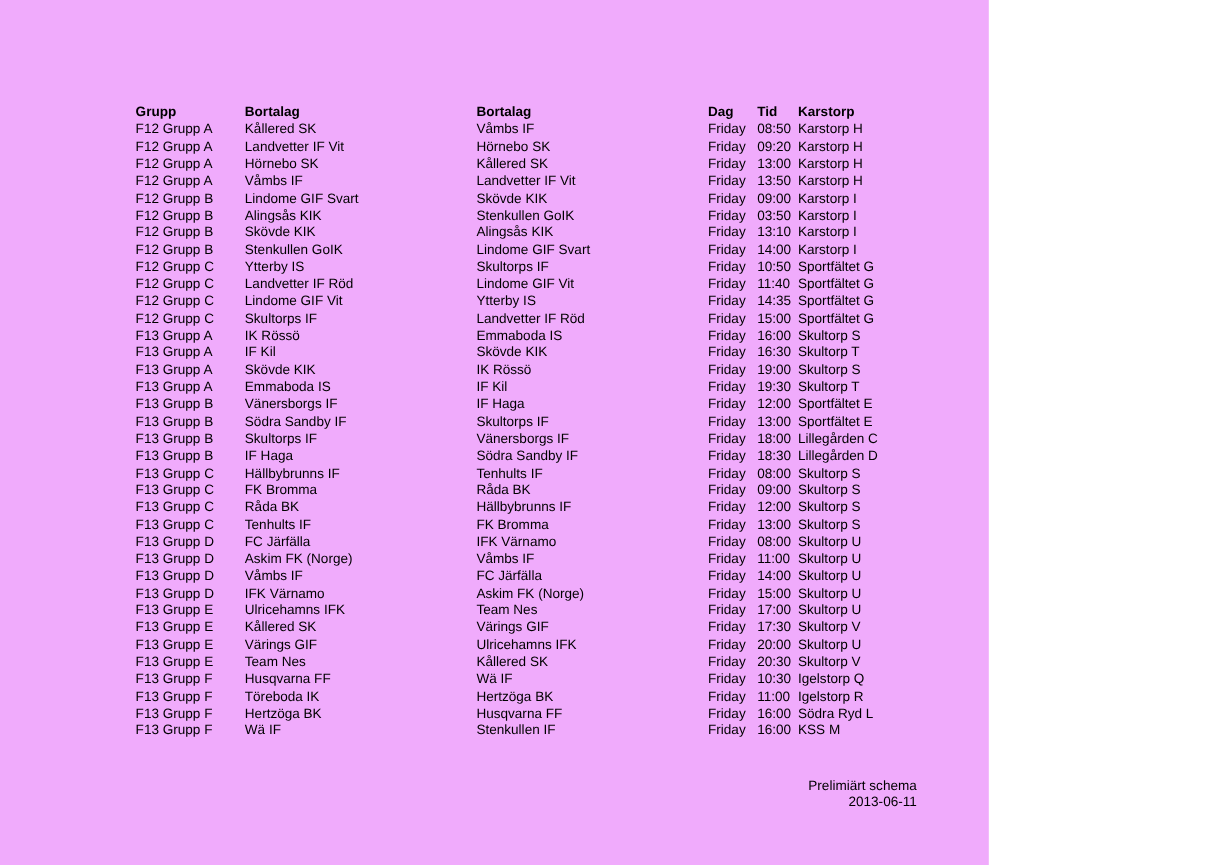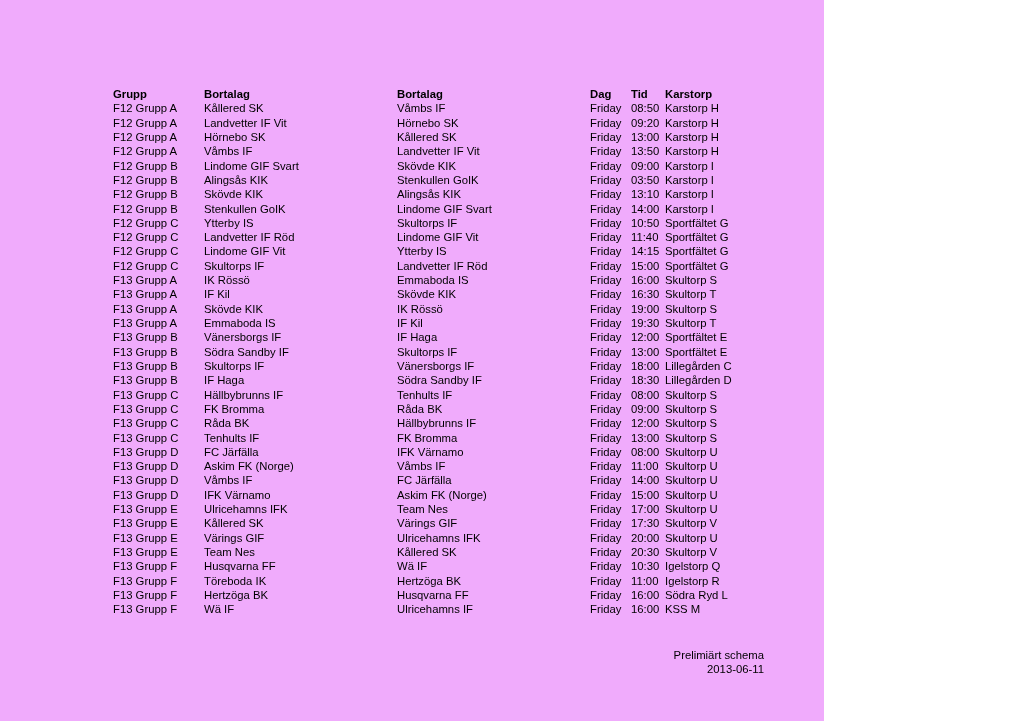--- a/index.html
+++ b/index.html
@@ -159,21 +159,21 @@
           <td class="col-bortalag">Lindome GIF Vit</td>
           <td class="col-dag">Friday</td>
           <td class="col-tid">11:40</td>
           <td class="col-spelplan">Sportfältet G</td>
         </tr>
         <tr>
           <td class="col-grupp">F12 Grupp C</td>
           <td class="col-hemmalag">Lindome GIF Vit</td>
           <td class="col-bortalag">Ytterby IS</td>
           <td class="col-dag">Friday</td>
-          <td class="col-tid">14:15</td>
+          <td class="col-tid">14:35</td>
           <td class="col-spelplan">Sportfältet G</td>
         </tr>
         <tr>
           <td class="col-grupp">F12 Grupp C</td>
           <td class="col-hemmalag">Skultorps IF</td>
           <td class="col-bortalag">Landvetter IF Röd</td>
           <td class="col-dag">Friday</td>
           <td class="col-tid">15:00</td>
           <td class="col-spelplan">Sportfältet G</td>
         </tr>
@@ -357,21 +357,21 @@
           <td class="col-grupp">F13 Grupp F</td>
           <td class="col-hemmalag">Hertzöga BK</td>
           <td class="col-bortalag">Husqvarna FF</td>
           <td class="col-dag">Friday</td>
           <td class="col-tid">16:00</td>
           <td class="col-spelplan">Södra Ryd L</td>
         </tr>
         <tr>
           <td class="col-grupp">F13 Grupp F</td>
           <td class="col-hemmalag">Wä IF</td>
-          <td class="col-bortalag">Ulricehamns IF</td>
+          <td class="col-bortalag">Stenkullen IF</td>
           <td class="col-dag">Friday</td>
           <td class="col-tid">16:00</td>
           <td class="col-spelplan">KSS M</td>
         </tr>
       </tbody>
   </table>
 
   <div id="footer">
     <div>Prelimiärt schema</div>
     <div>2013-06-11</div>

